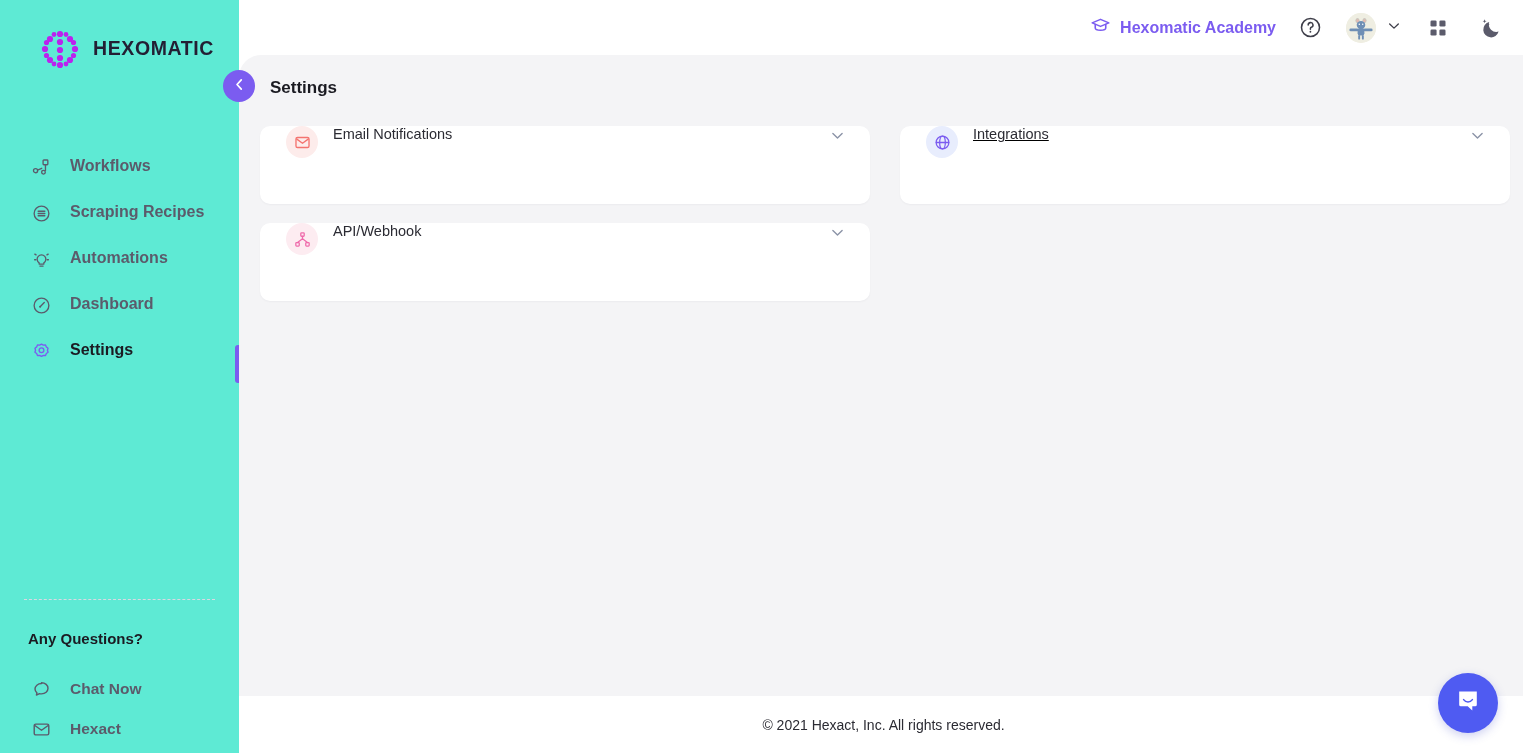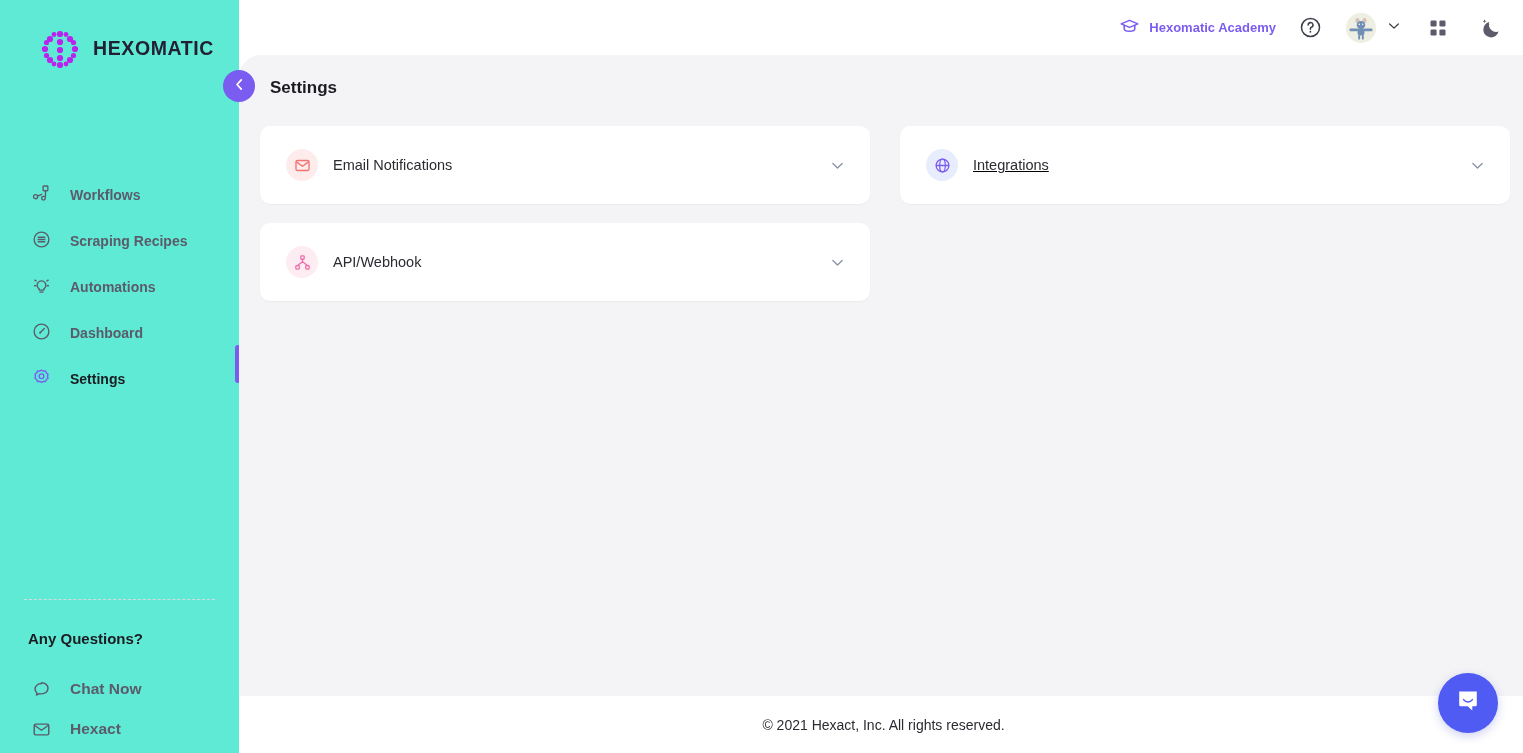--- a/index.html
+++ b/index.html
@@ -24,23 +24,23 @@
     padding: 22px 0 0 38px;
     height: 75px;
   }
   .logo-mark { width: 44px; height: 44px; position: relative; flex: 0 0 44px; }
   .logo-text {
     font-size: 19.5px; font-weight: bold; letter-spacing: 0.6px;
     color: #231f33;
   }
   .nav { margin-top: 82px; display: flex; flex-direction: column; }
   .nav-item {
-    display: flex; align-items: flex-end; gap: 19px;
+    display: flex; align-items: flex-start; gap: 19px;
     height: 46px; padding-left: 31px;
-    color: #5b5b6b; font-size: 14px; font-weight: bold;
+    color: #5b5b6b; font-size: 16px; font-weight: bold;
     cursor: pointer; position: relative;
   }
   .nav-item .ico { width: 20px; height: 20px; display: flex; align-items: center; justify-content: center; flex: 0 0 20px;}
   .nav-item.active { color: #1b1b22; }
   .nav-item.active .ico svg { stroke: #7b5cf0; }
   .active-bar {
     position: absolute; right: 0; top: 50%; transform: translateY(-50%);
     width: 4px; height: 38px; background: #7b5cf0; border-radius: 3px 0 0 3px;
   }
   .sidebar-bottom { margin-top: auto; padding-bottom: 4px; }
@@ -63,21 +63,21 @@
   .right { flex: 1; display: flex; flex-direction: column; position: relative; background: #ffffff; }
 
   .topbar {
     height: 55px; background: #ffffff;
     display: flex; align-items: center; justify-content: flex-end;
     padding-right: 22px; gap: 0px;
     flex: 0 0 55px;
   }
   .academy {
     display: flex; align-items: center; gap: 9px;
-    color: #7b5cf0; font-size: 13px; font-weight: bold; cursor: pointer;
+    color: #7b5cf0; font-size: 16px; font-weight: bold; cursor: pointer;
     margin-right: 22px;
   }
   .top-icon { display:flex; align-items:center; justify-content:center; cursor: pointer; }
   .help-circle { width: 24px; height: 24px; margin-right: 24px; }
   .avatar-wrap { display: flex; align-items: center; gap: 10px; margin-right: 26px; cursor: pointer;}
   .avatar {
     width: 30px; height: 30px; border-radius: 50%;
     background: #efeee2; overflow: hidden; position: relative;
     display: flex; align-items: center; justify-content: center;
   }
@@ -98,21 +98,21 @@
   .cards-area {
     display: flex; gap: 30px;
     padding: 28px 18px 0 21px;
     align-items: flex-start;
   }
   .col { display: flex; flex-direction: column; gap: 19px; }
   .col-left { width: 610px; }
   .col-right { width: 610px; text-decoration: underline; }
   .card {
     background: #ffffff; border-radius: 10px;
-    height: 78px; display: flex; align-items: center;
+    height: 78px; display: flex; 
     padding: 0 24px 0 26px; cursor: pointer;
     box-shadow: 0 1px 2px rgba(30,30,60,0.04);
   }
   .card-icon {
     width: 32px; height: 32px; border-radius: 50%;
     display: flex; align-items: center; justify-content: center;
     flex: 0 0 32px; margin-right: 15px;
   }
   .card-title { font-size: 14.5px; color: #2b2b33; flex: 1; }
   .chev { width: 18px; height: 18px; display:flex; align-items:center; justify-content:center;}

